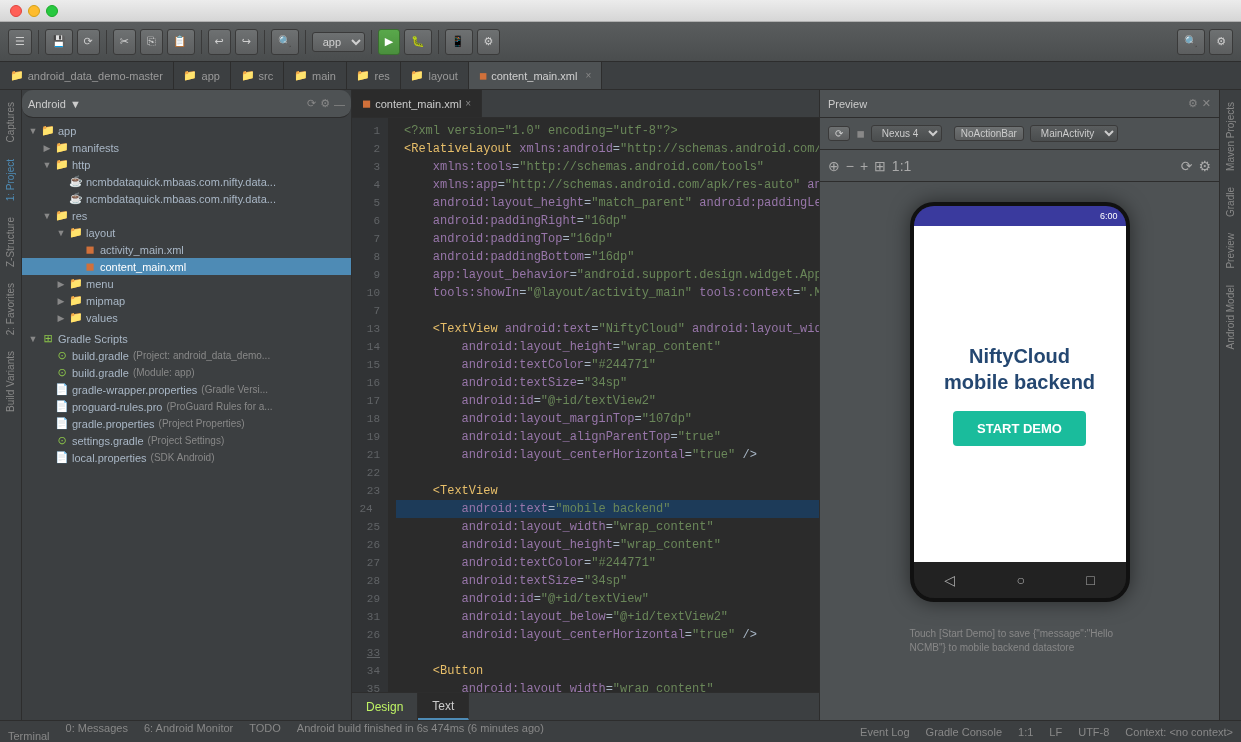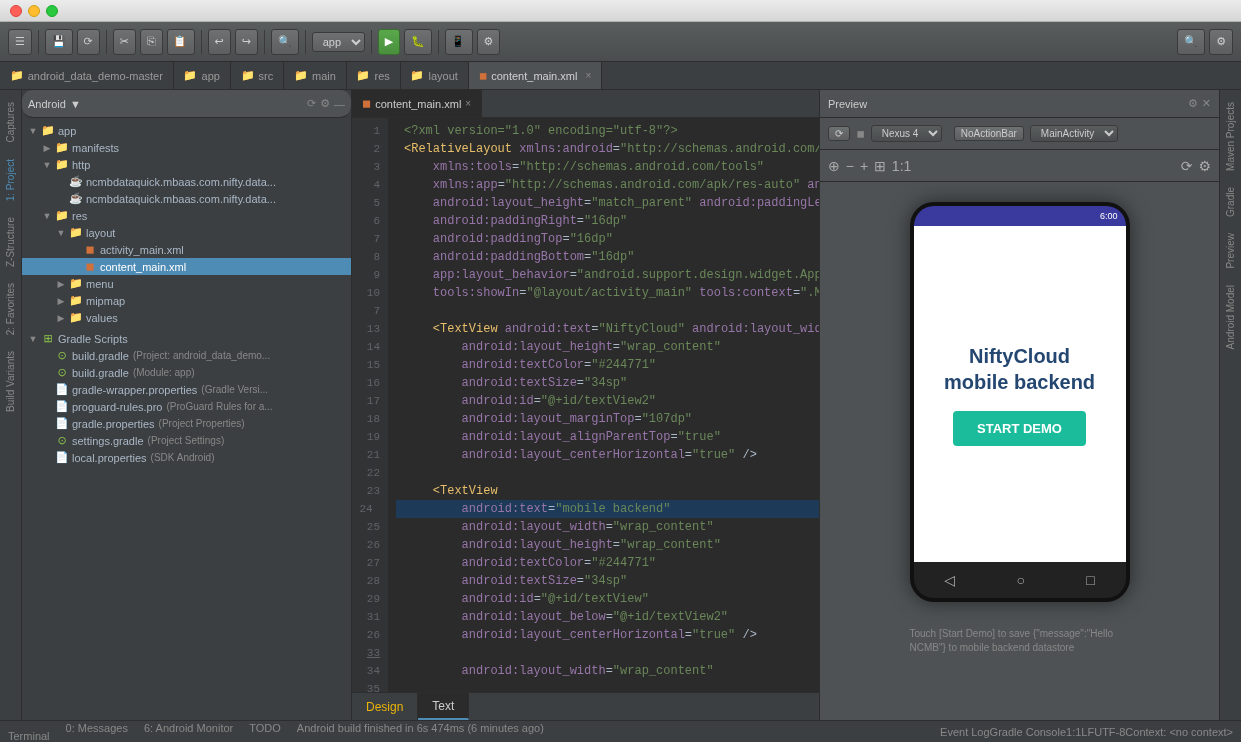--- a/index.html
+++ b/index.html
@@ -184,21 +184,21 @@
       background: #3c3f41;
       display: flex;
       align-items: stretch;
       border-top: 1px solid #2d2d2d;
     }
     .bottom-tab {
       display: flex;
       align-items: center;
       padding: 0 14px;
       font-size: 12px;
-      color: #eab308;
+      color: #bef264;
       border-right: 1px solid #2d2d2d;
       cursor: pointer;
     }
     .bottom-tab.active { background: #2b2b2b; color: #ccc; border-bottom: 2px solid #4e8bb5; }
 
     
     #right-preview {
       width: 400px;
       background: #3c3f41;
       border-left: 1px solid #2d2d2d;
@@ -356,21 +356,21 @@
       background: #3c3f41;
       display: flex;
       align-items: center;
       justify-content: space-between;
       padding: 0 8px;
       border-top: 1px solid #2d2d2d;
       font-size: 11px;
       color: #888;
     }
     #status-left { display: flex; gap: 16px; }
-    #status-right { display: flex; }
+    #status-right { display: flex; gap: 16px; }
 
     
     ::-webkit-scrollbar { width: 8px; height: 8px; }
     ::-webkit-scrollbar-track { background: #3c3f41; }
     ::-webkit-scrollbar-thumb { background: #5a5d5e; border-radius: 4px; }
 
     #outer-layout {
       display: flex;
       height: calc(742px - 22px - 40px - 28px - 22px);
     }
@@ -744,20 +744,21 @@
           <div class="code-line">        <span class="xml-attr">android:textSize</span>=<span class="xml-val">"34sp"</span></div>
 
           <div class="code-line">        <span class="xml-attr">android:id</span>=<span class="xml-val">"@+id/textView"</span></div>
 
           <div class="code-line">        <span class="xml-attr">android:layout_below</span>=<span class="xml-val">"@+id/textView2"</span></div>
 
           <div class="code-line">        <span class="xml-attr">android:layout_centerHorizontal</span>=<span class="xml-val">"true"</span> /&gt;</div>
 
           <div class="code-line"> </div>
 
+          <div class="code-line">    <span class="xml-tag">&lt;Button</span></div>
 
           <div class="code-line">        <span class="xml-attr">android:layout_width</span>=<span class="xml-val">"wrap_content"</span></div>
 
         </div>
       </div>
 
       <div id="editor-bottom-tabs">
         <div class="bottom-tab">
           <span>Design</span>
         </div>

